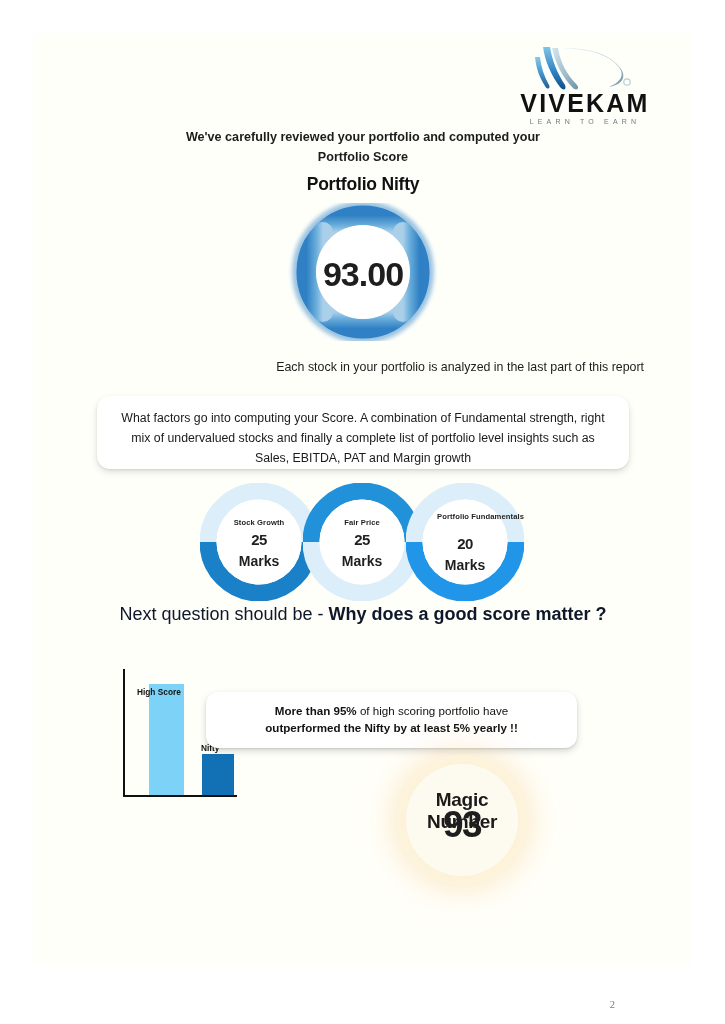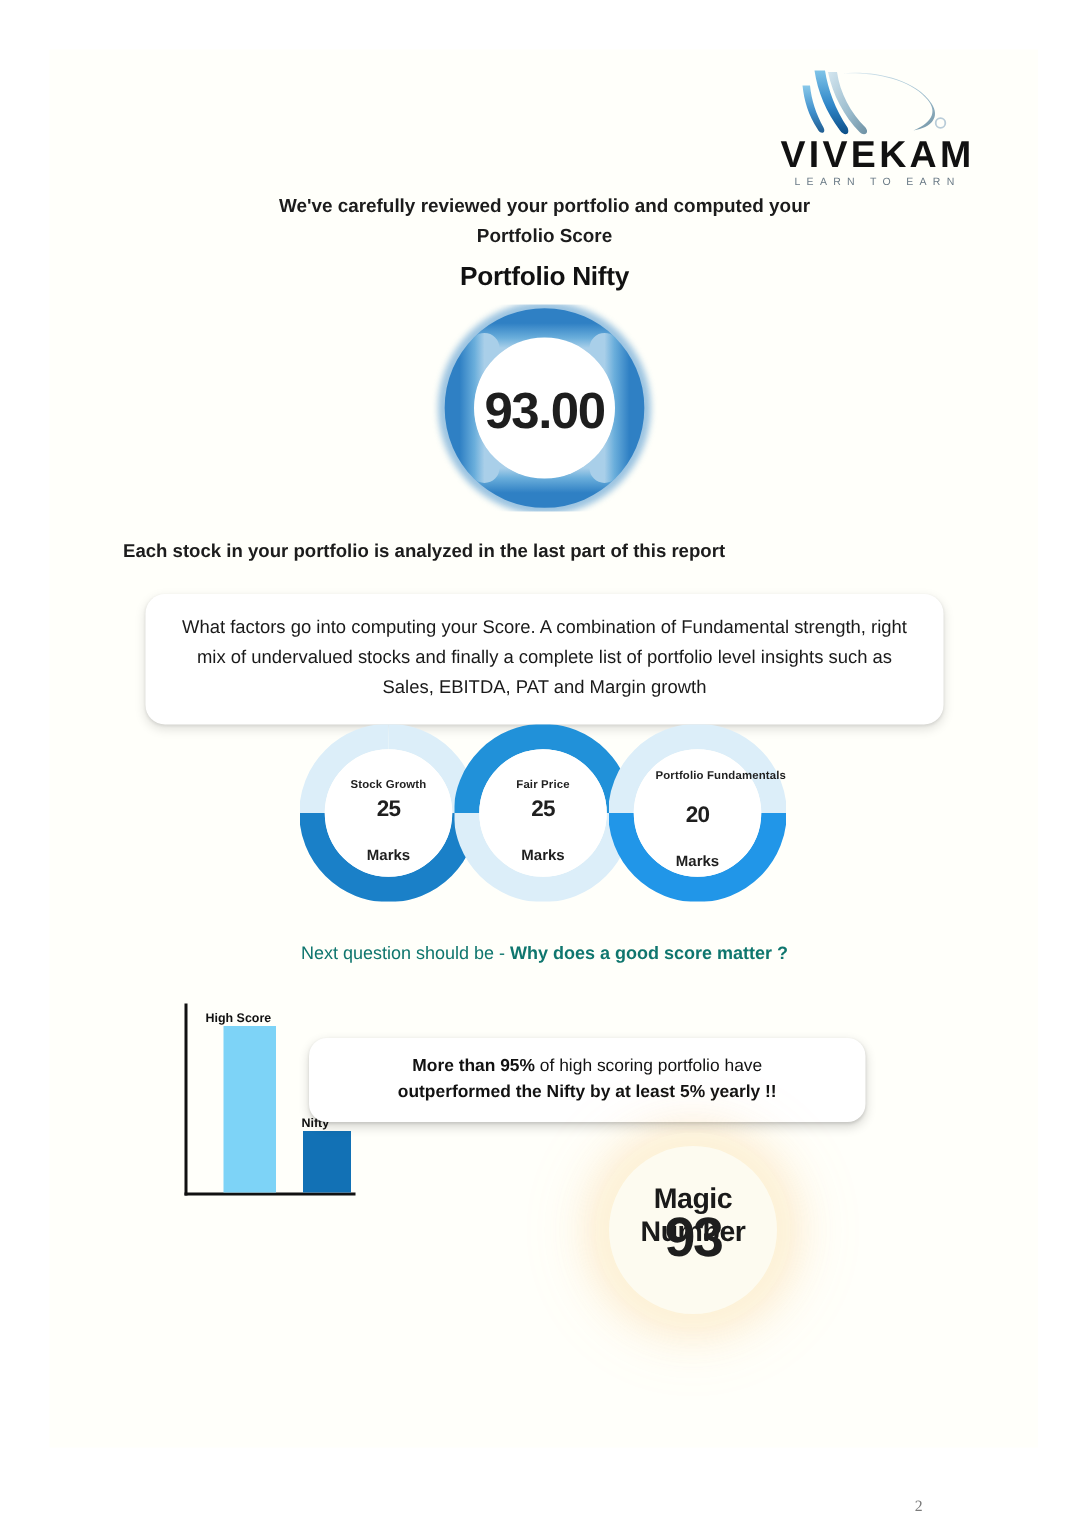--- a/index.html
+++ b/index.html
@@ -113,33 +113,33 @@
     color: #1e1e1e;
     letter-spacing: -1px;
   }
 
   
   .note-line {
     position: absolute;
     left: 82px;
     top: 360px;
     width: 562px;
-    text-align: left;
+    text-align: right;
     font-size: 12.4px;
-    font-weight: 700;
+    font-weight: 400;
     color: #1c1c1c;
   }
 
   
   .factors-card {
     position: absolute;
     left: 97px;
     top: 396px;
     width: 532px;
-    padding: 13px 22px 14px;
+    padding: 13px 22px 0;
     box-sizing: border-box;
     background: #ffffff;
     border-radius: 13px;
     box-shadow: 0 3px 7px rgba(0,0,0,0.13), 0 1px 2px rgba(0,0,0,0.08);
     text-align: center;
     font-size: 12.3px;
     font-weight: 500;
     color: #1a1a1a;
     line-height: 1.62;
   }
@@ -179,36 +179,35 @@
   .ring-title.two-line { top: 30px; text-align: right; }
   .ring-num {
     top: 48px;
     font-size: 15px;
     font-weight: 800;
     letter-spacing: -0.5px;
   }
   .ring-num.lower { top: 52px; }
   .ring-marks {
     top: 70px;
-    font-size: 10px;
+    font-size: 14px;
     font-weight: 600;
-    margin-top: 12px;
   }
   .ring-marks.lower { top: 74px; }
 
   
   .next-q {
     position: absolute;
     left: 82px;
-    top: 628px;
+    top: 604px;
     width: 562px;
     text-align: center;
-    font-size: 12px;
+    font-size: 18px;
     font-weight: 500;
-    color: #0f766e;
+    color: #0f172a;
   }
   .next-q b { font-weight: 700; }
 
   
   .chart {
     position: absolute;
     left: 123px;
     top: 669px;
     width: 114px;
     height: 128px;
@@ -241,21 +240,21 @@
     height: 41px;
     background: #1271b5;
   }
   .bar-label {
     position: absolute;
     font-size: 8.3px;
     font-weight: 700;
     color: #111111;
     white-space: nowrap;
   }
-  .label-high { left: 14px; top: 4px; }
+  .label-high { left: 14px; top: 18px; }
   .label-nifty { left: 78px; top: 74px; }
 
   
   .callout {
     position: absolute;
     left: 206px;
     top: 692px;
     width: 371px;
     padding: 10px 32px 11px;
     box-sizing: border-box;

